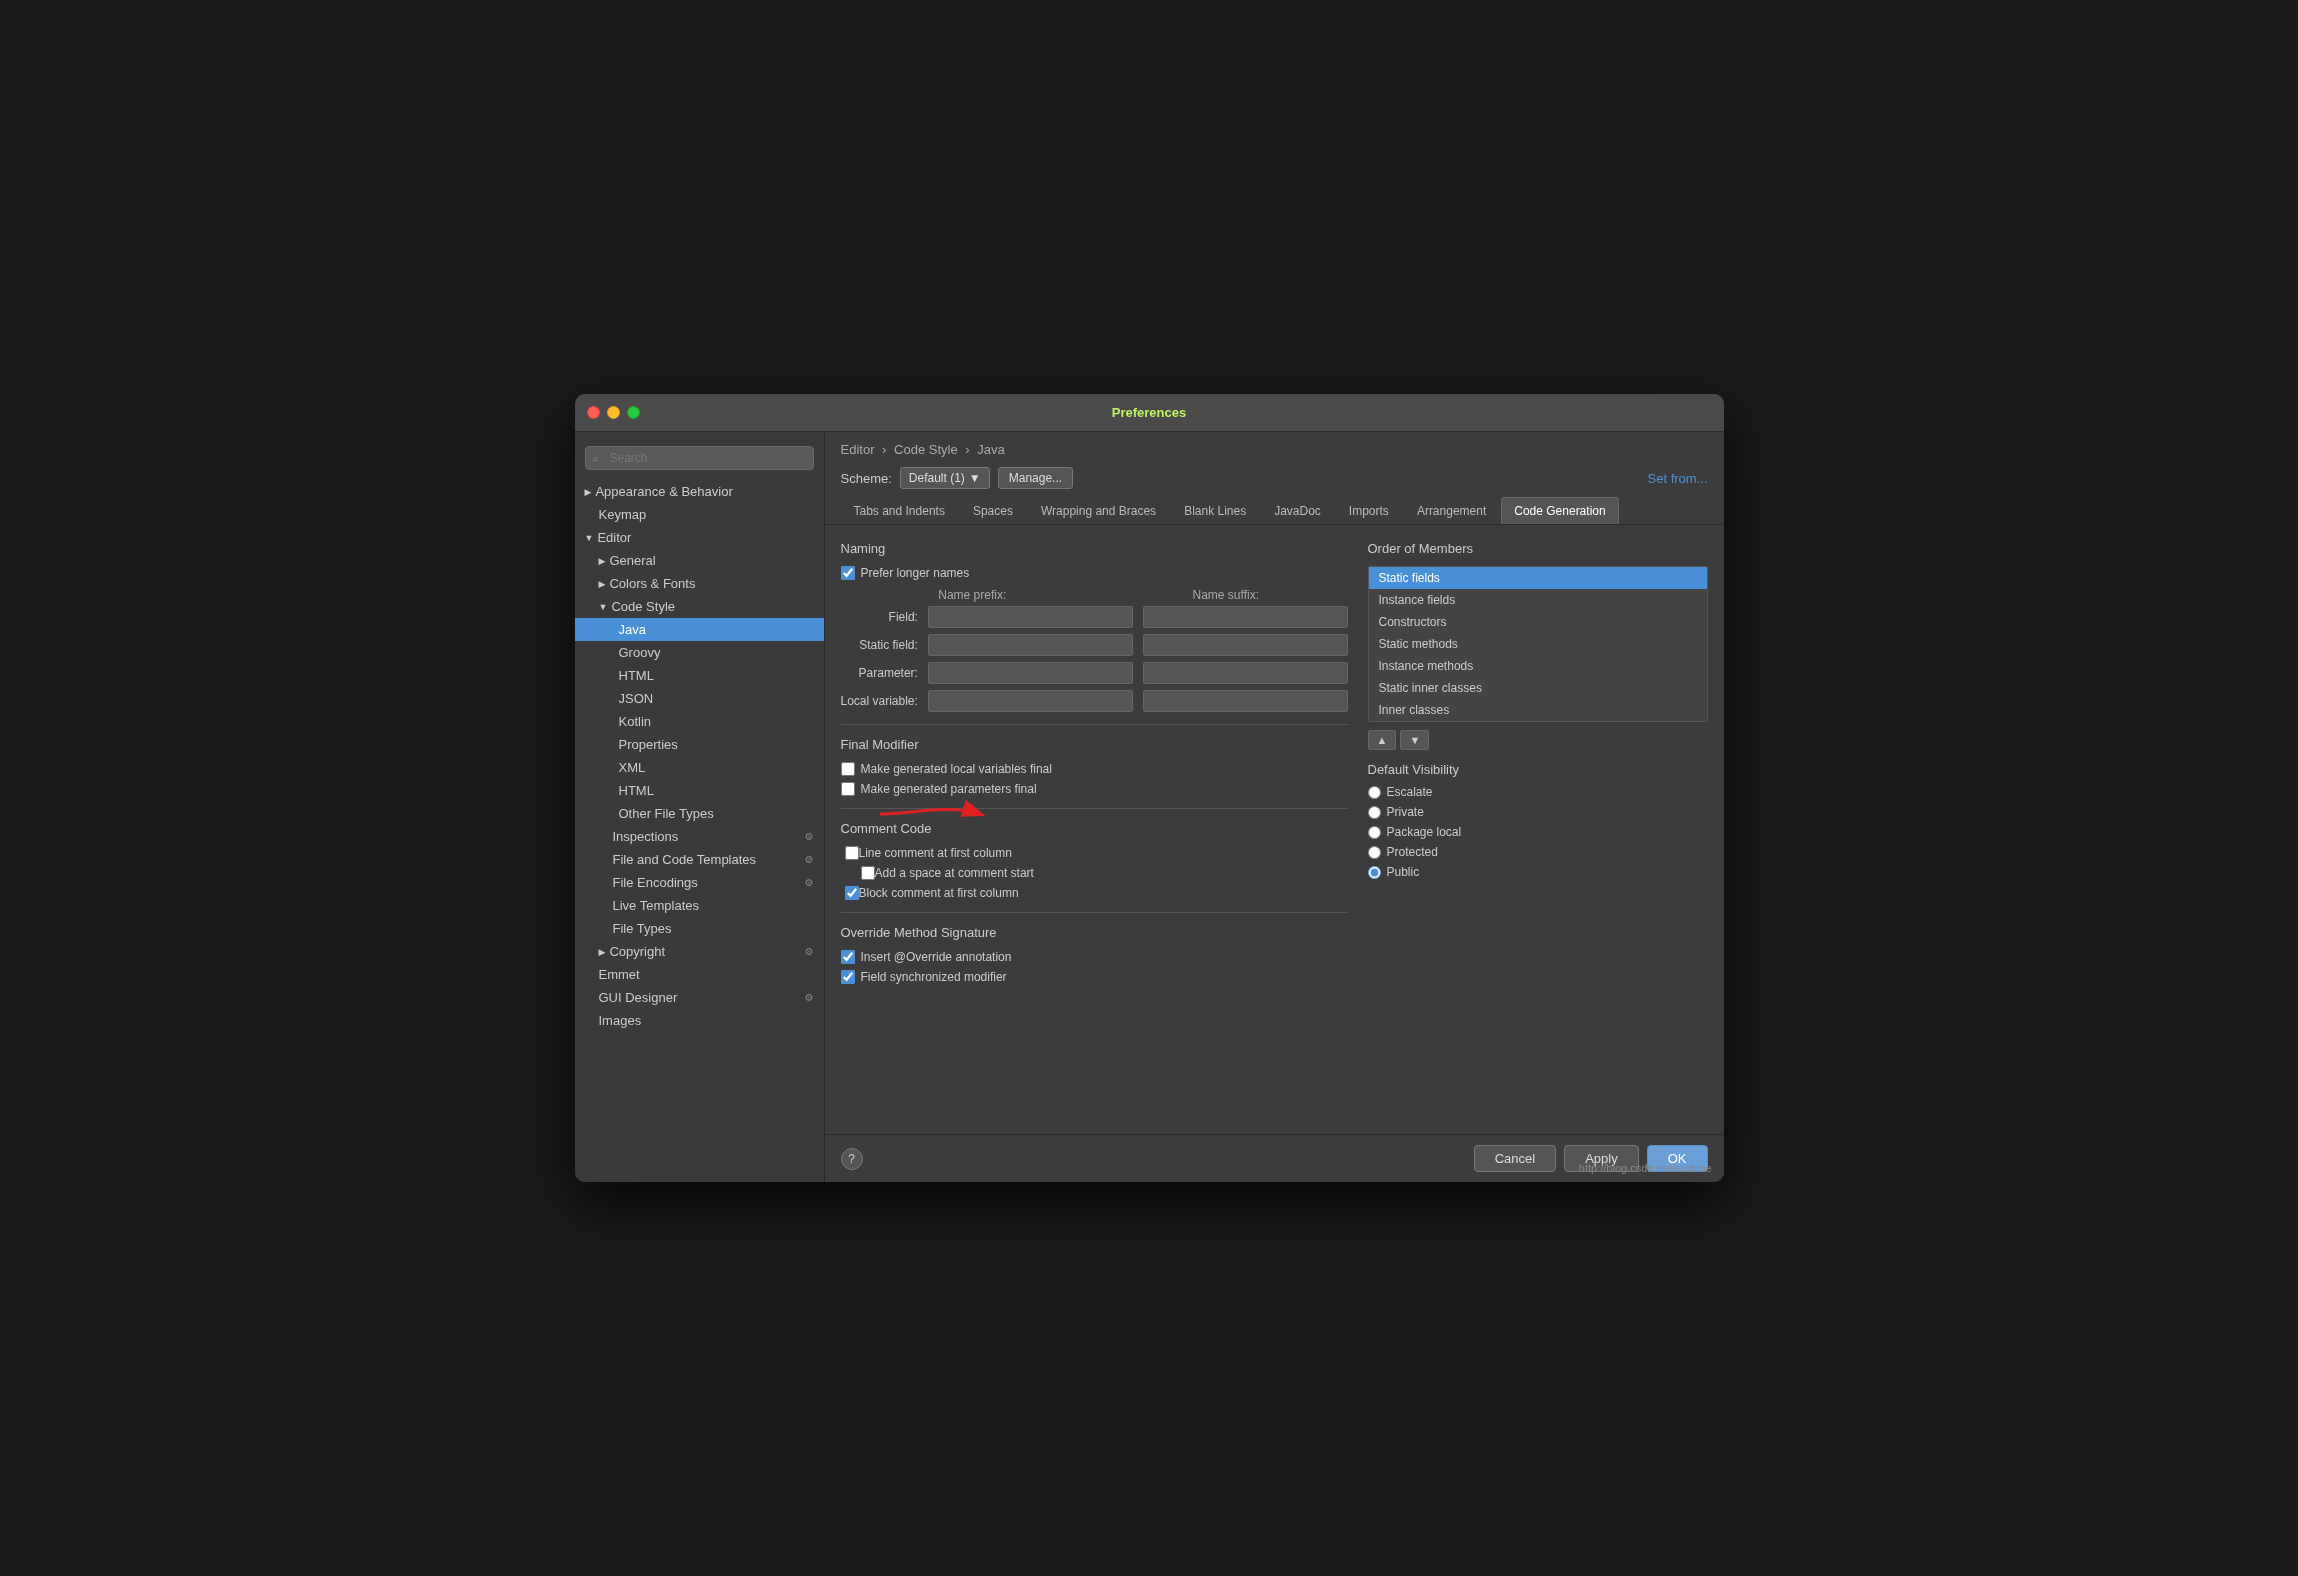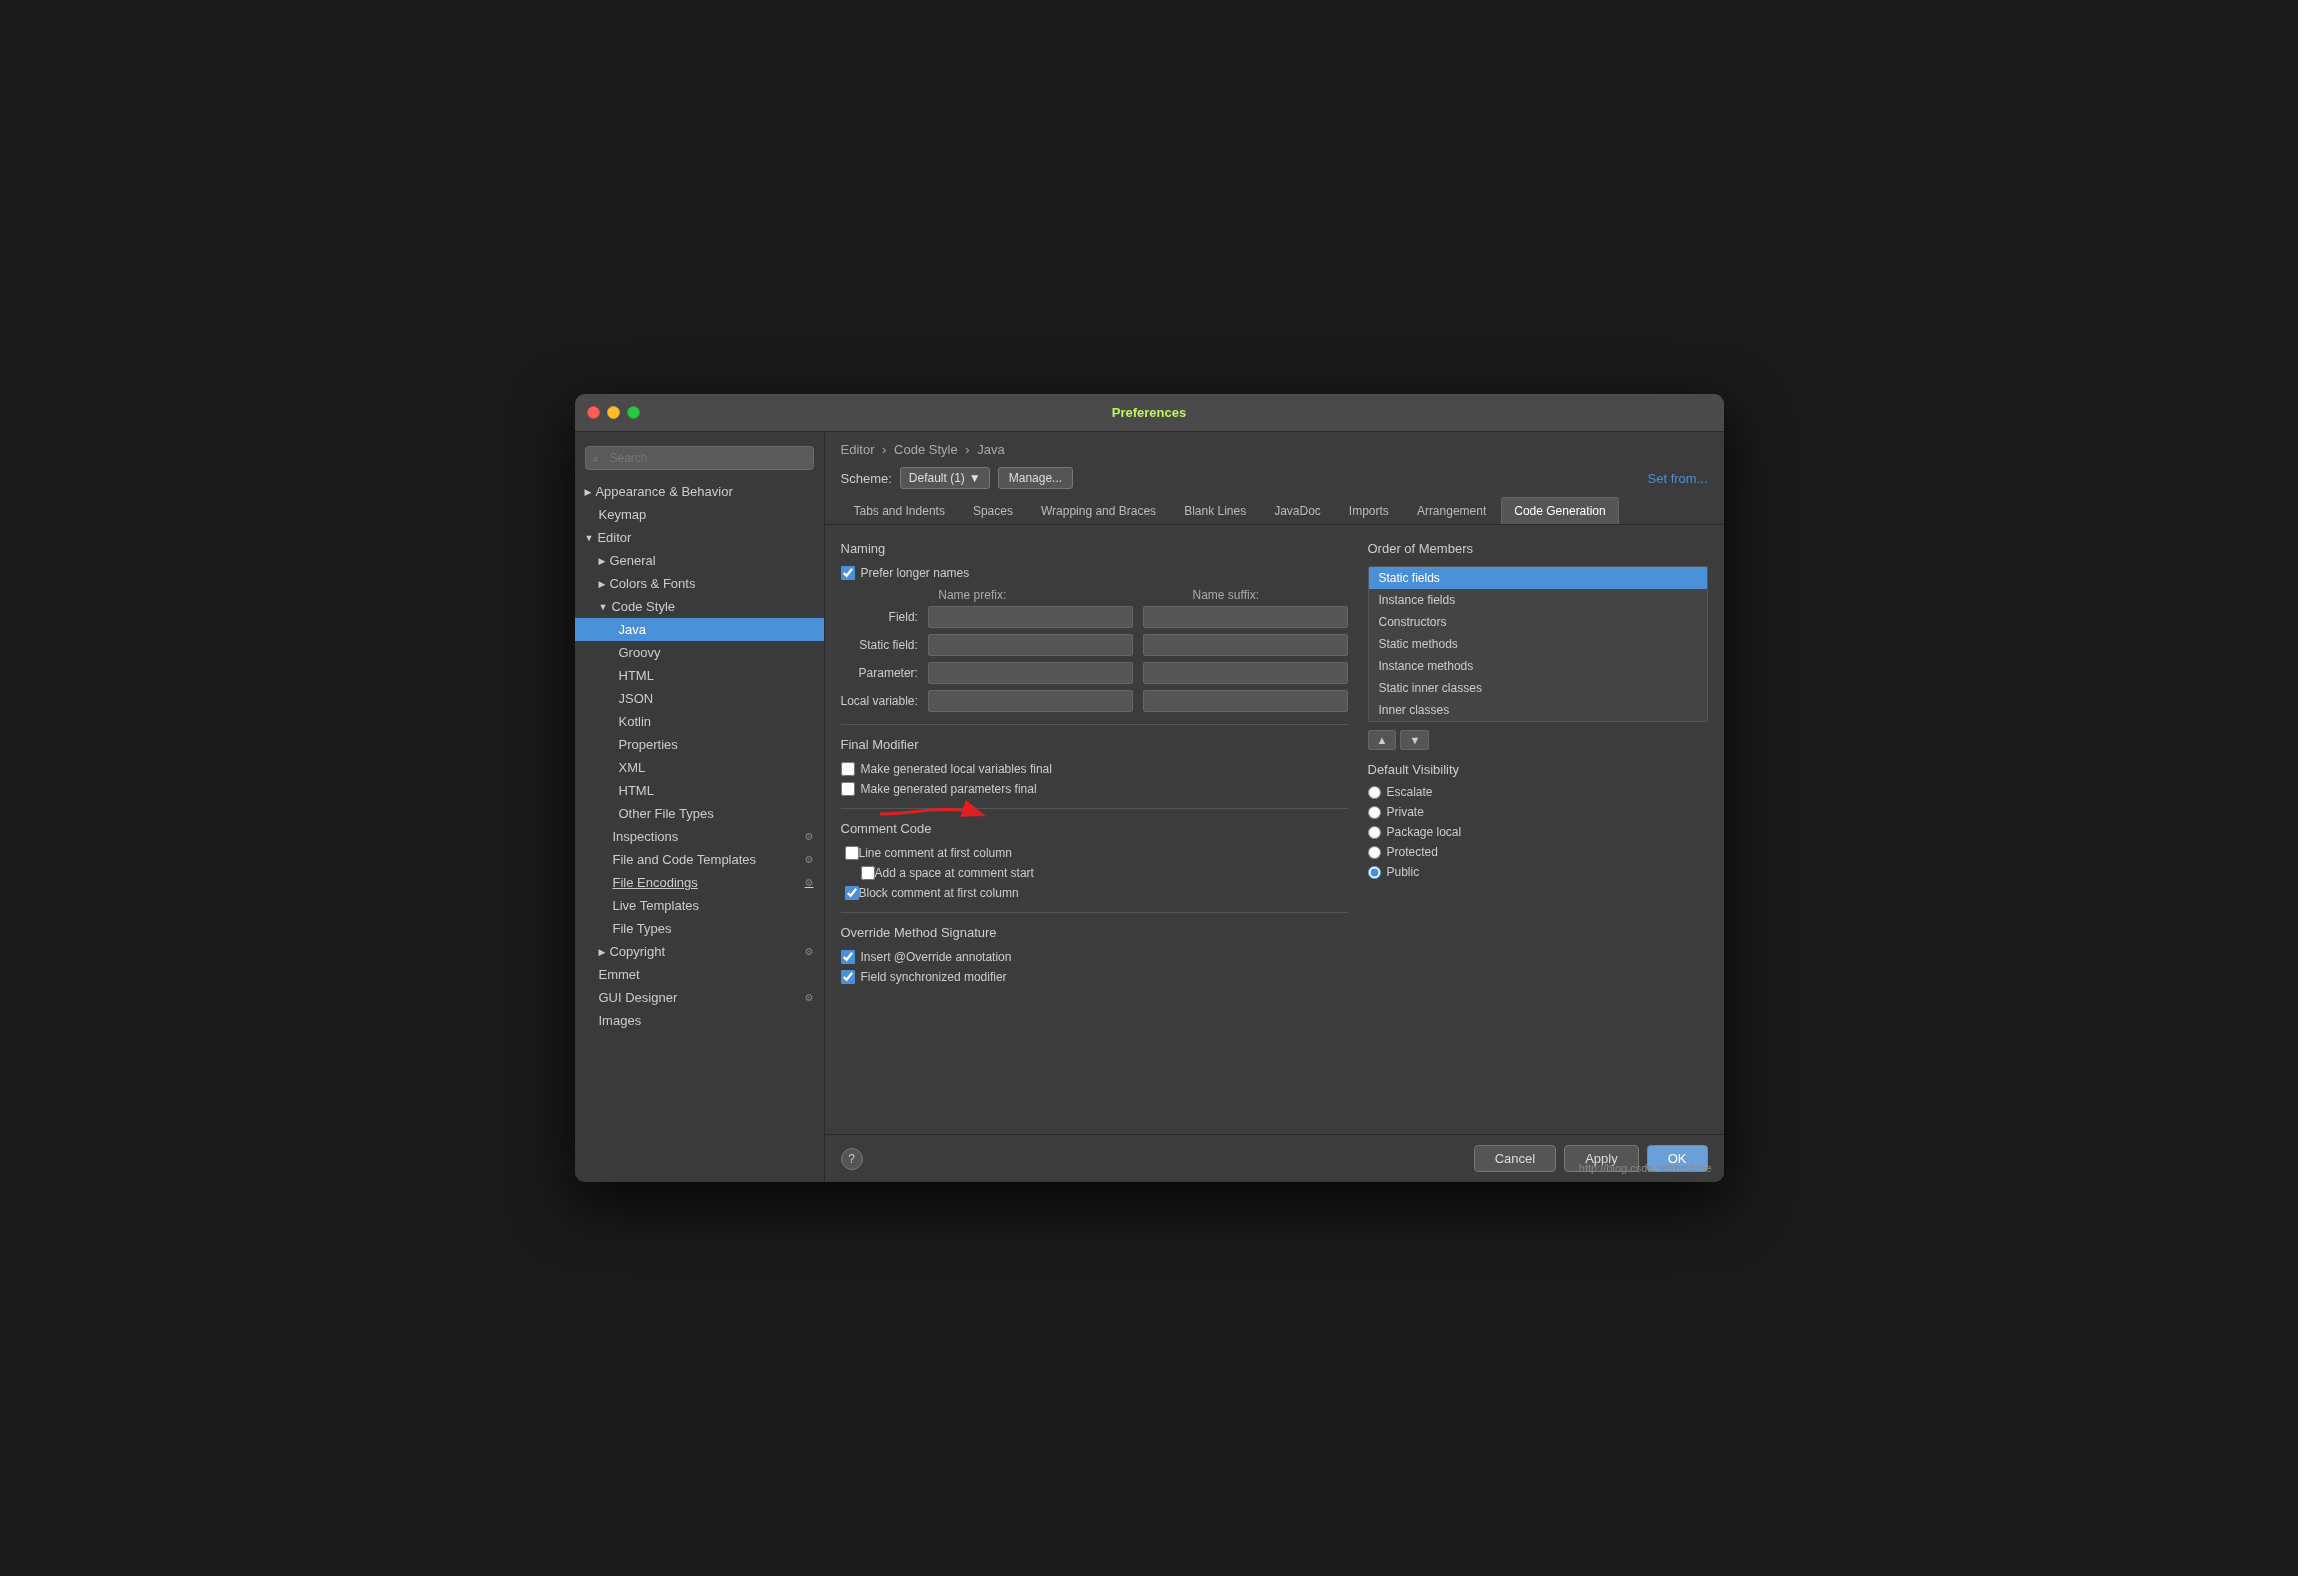--- a/index.html
+++ b/index.html
@@ -475,21 +475,21 @@
         <span class="sidebar-label">Inspections</span>
         <span class="sidebar-icon-right">⚙</span>
       </div>
 
       <div class="sidebar-item" style="padding-left:24px;">
         <span style="margin-right:14px;"></span>
         <span class="sidebar-label">File and Code Templates</span>
         <span class="sidebar-icon-right">⚙</span>
       </div>
 
-      <div class="sidebar-item" style="padding-left:24px;text-decoration:underline;">
+      <div class="sidebar-item" style="padding-left:24px;">
         <span style="margin-right:14px;"></span>
         <span class="sidebar-label">File Encodings</span>
         <span class="sidebar-icon-right">⚙</span>
       </div>
 
       <div class="sidebar-item" style="padding-left:24px;">
         <span style="margin-right:14px;"></span>
         <span class="sidebar-label">Live Templates</span>
       </div>
 

